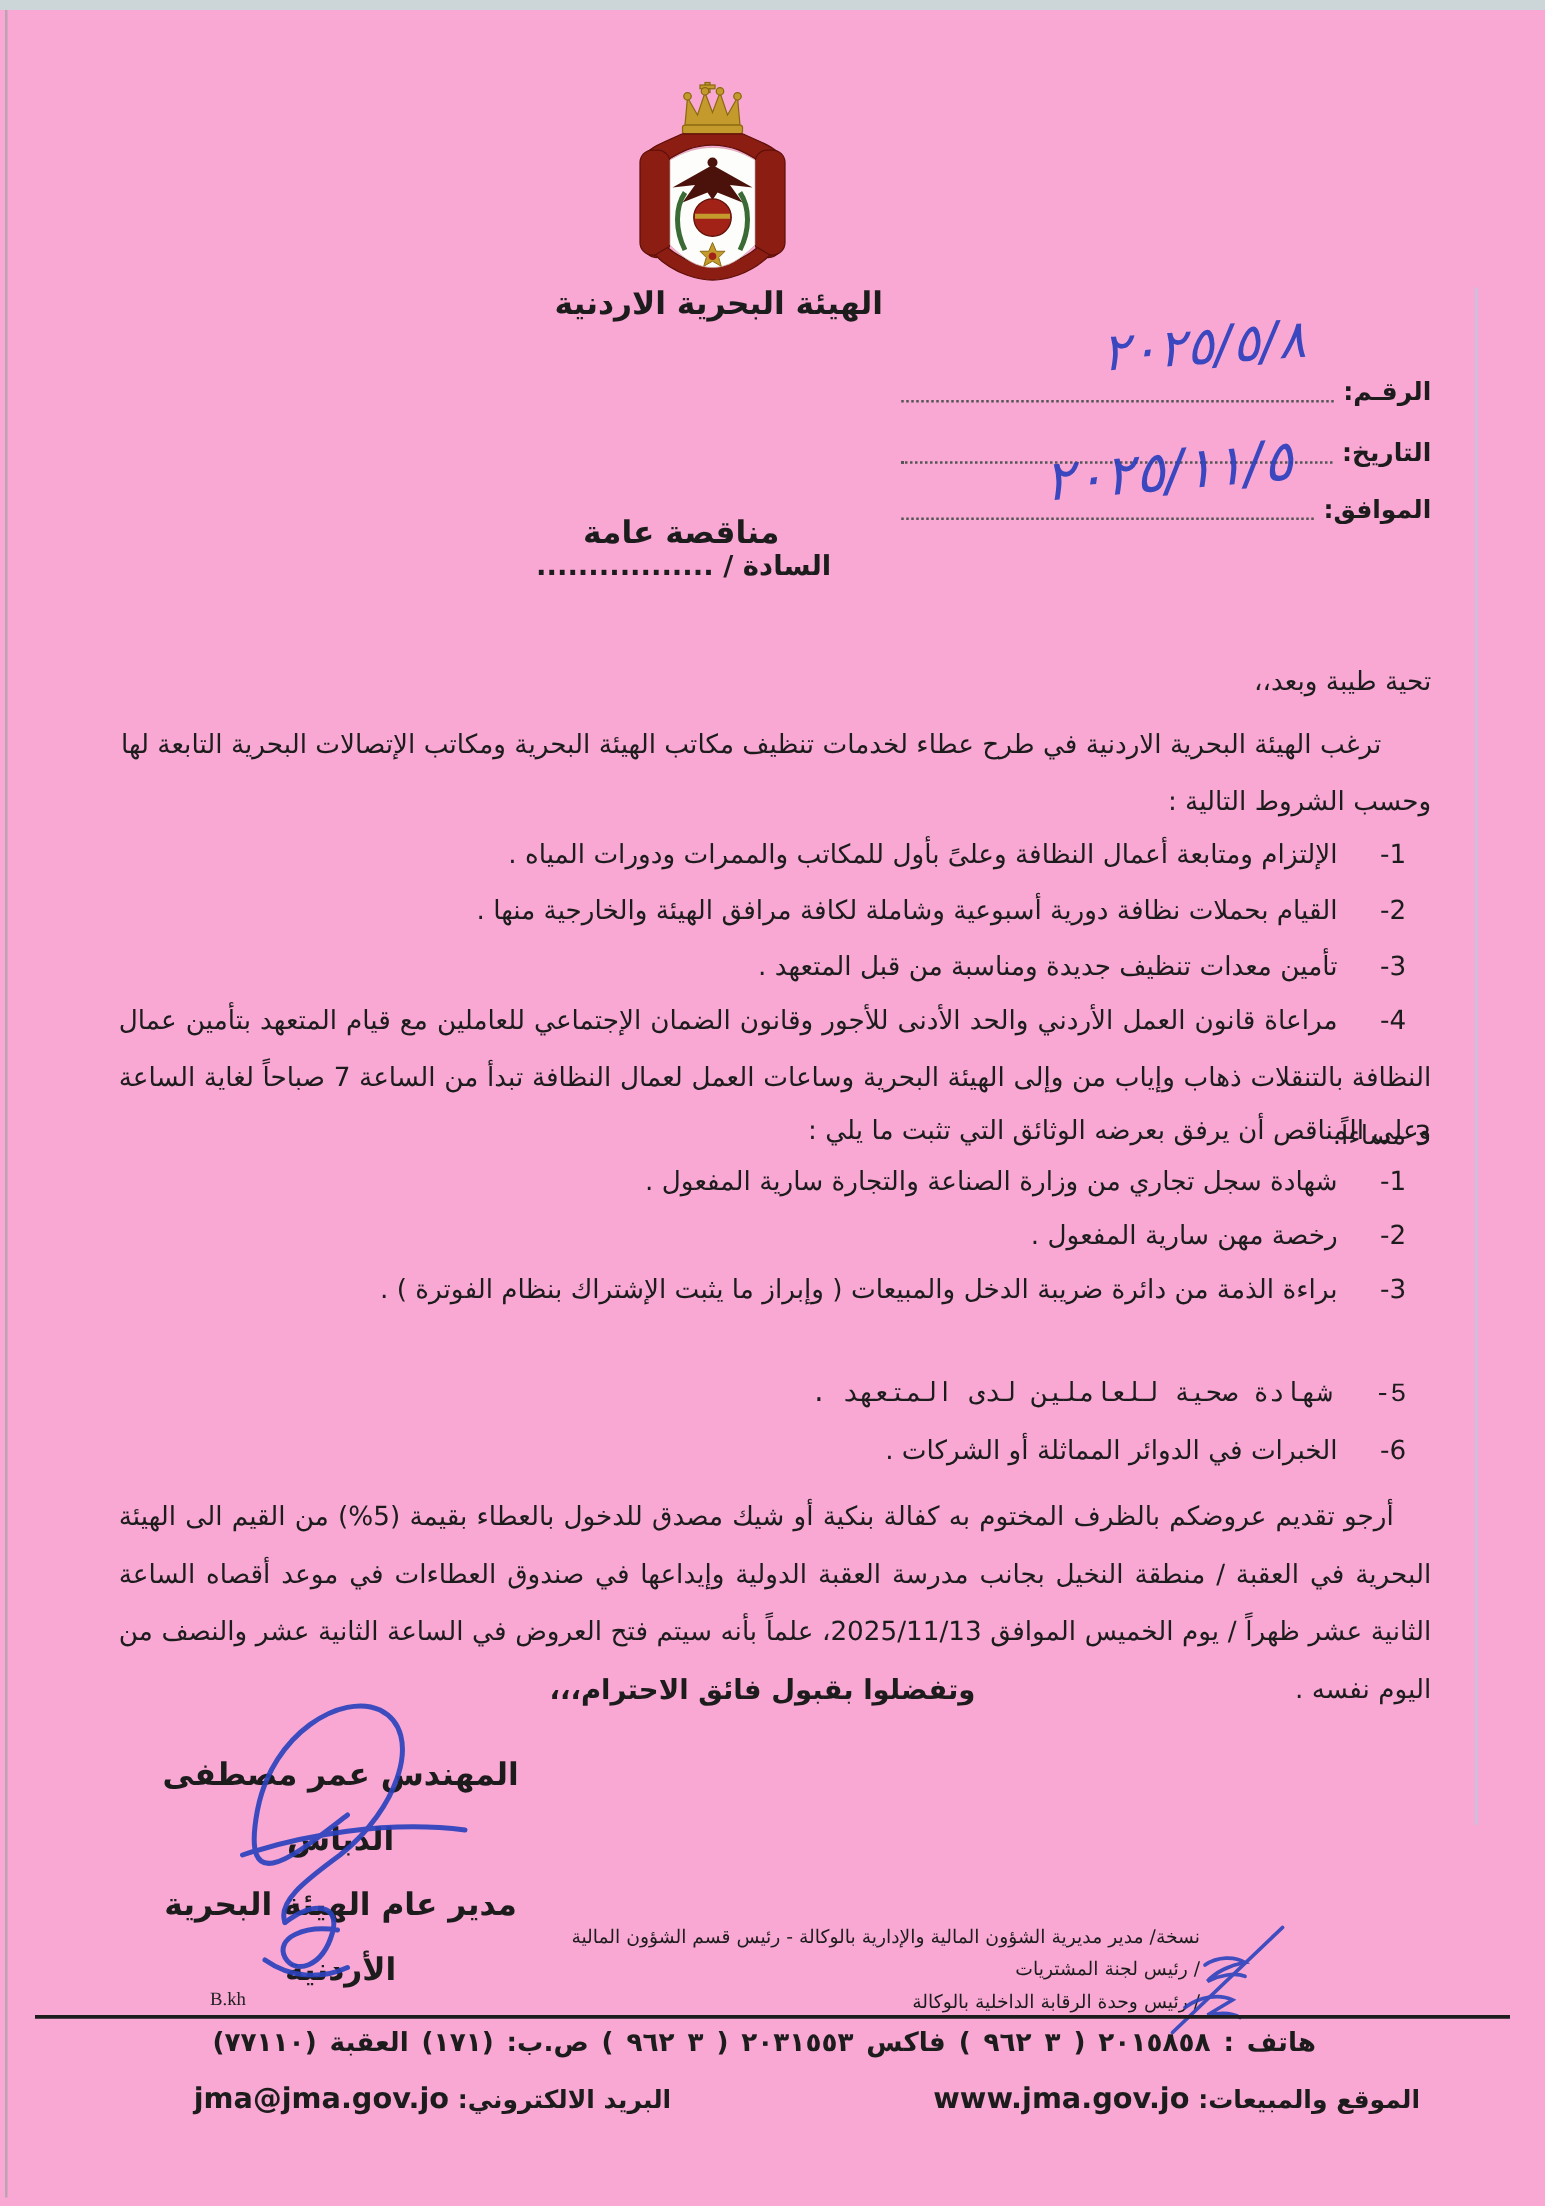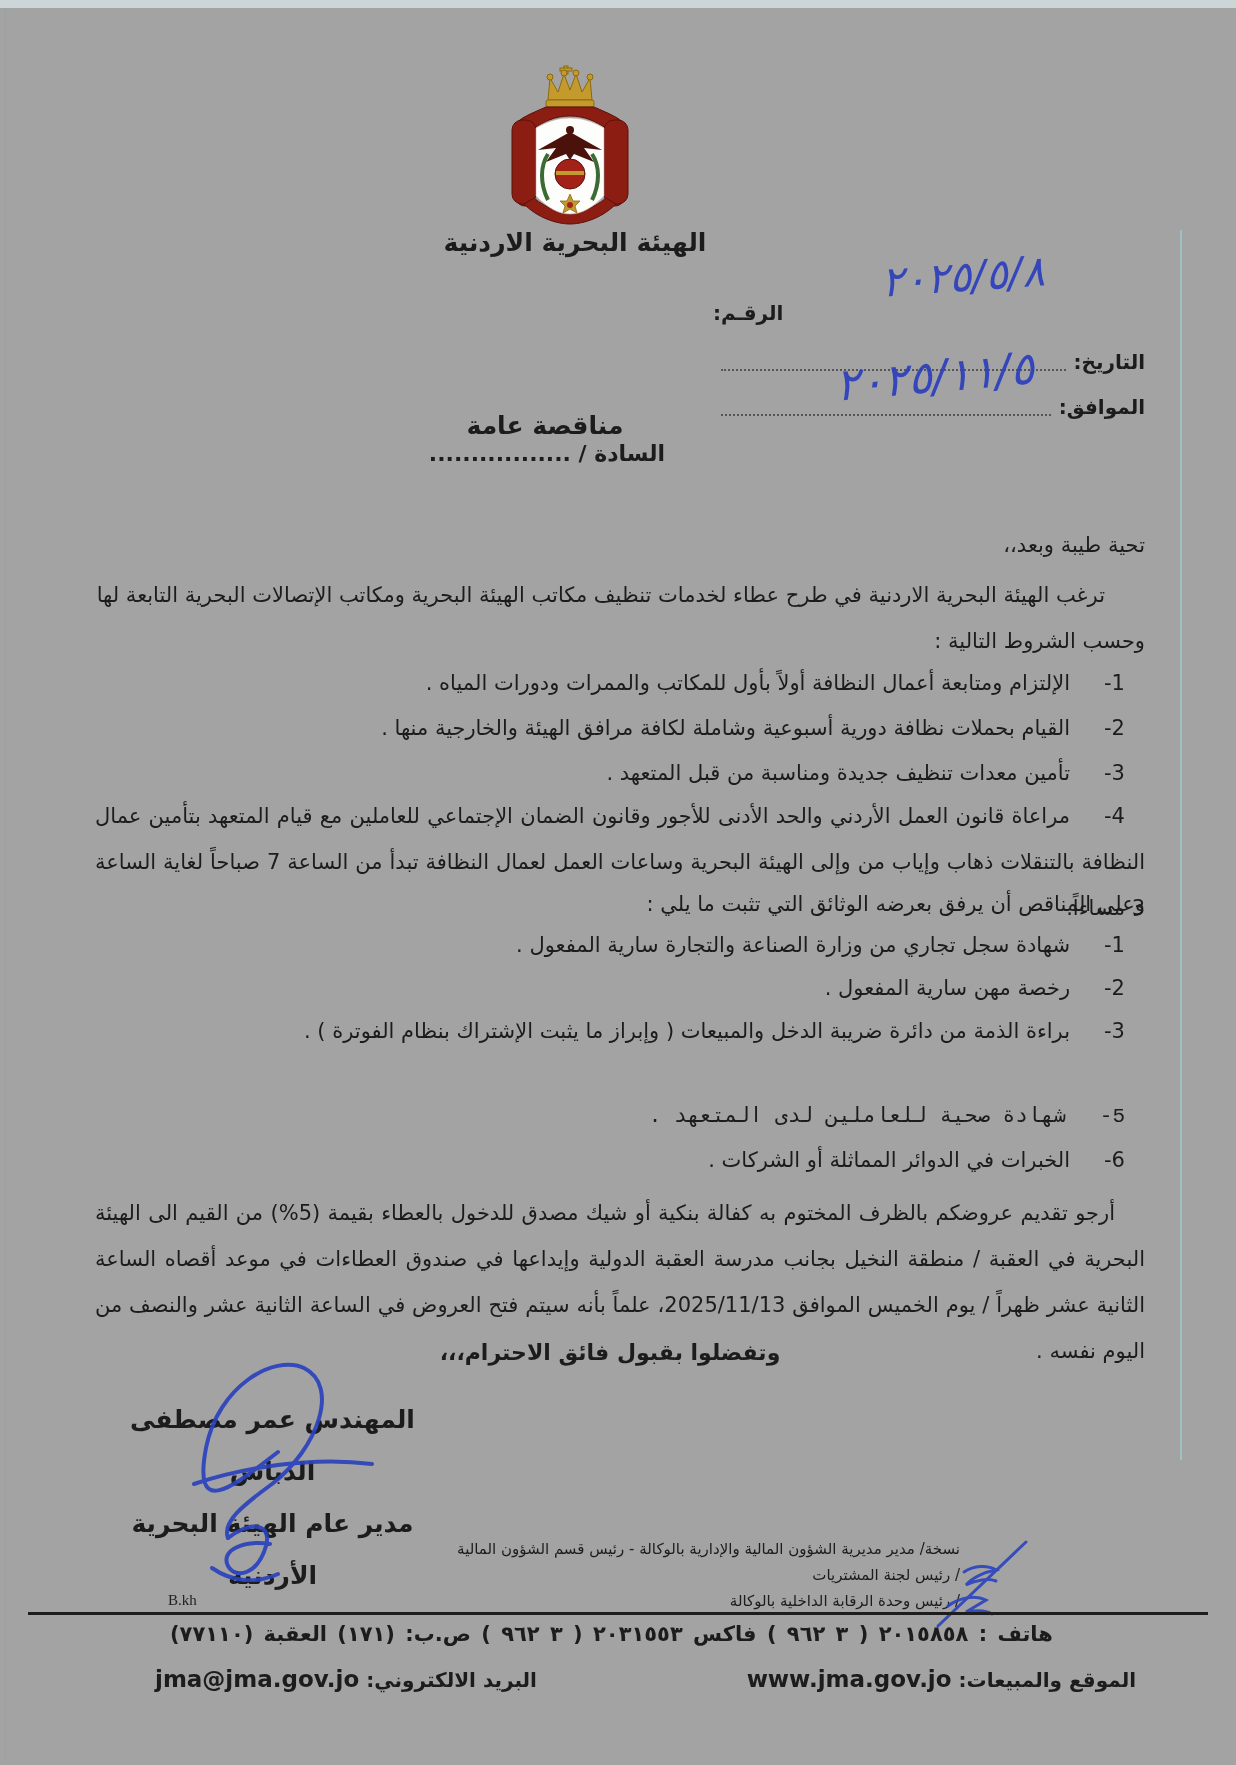--- a/index.html
+++ b/index.html
@@ -4,21 +4,21 @@
 <style>
   html,body{margin:0;padding:0;}
   body{
     width:1236px;height:1765px;position:relative;
     background:#f4f6f6;
     font-family:"DejaVu Sans",sans-serif;
     color:#1c1c1c;
     overflow:hidden;
   }
   #page{
-    position:absolute;inset:0;background:#a3a3a3;
+    position:absolute;inset:0;background:#f9a8d4;
   }
   
   .scan-top{position:absolute;left:0;top:0;width:1236px;height:8px;background:#ccd6d9;}
   .scan-left{position:absolute;left:4px;top:8px;width:2px;height:1750px;background:#9aa0a0;opacity:.65;}
   .scan-streak{position:absolute;left:1180px;top:230px;width:2px;height:1230px;background:#9fd8e2;opacity:.55;}
 
   .abs{position:absolute;}
   .rtl{direction:rtl;unicode-bidi:embed;}
 
   
@@ -110,21 +110,21 @@
 
       <g>
         <path d="M80,136 L83,143 L90,143 L85,148 L87,155 L80,151 L73,155 L75,148 L70,143 L77,143 Z" fill="#c49a2c" stroke="#8a6a10" stroke-width="0.8"></path>
         <circle cx="80" cy="147" r="3" fill="#a32218"></circle>
       </g>
     </svg>
   </div>
 
   <div class="abs org-name">الهيئة البحرية الاردنية</div>
 
-  <div class="abs ref-row rtl" style="top:300px;flex-direction:column;">
+  <div class="abs ref-row rtl" style="top:300px;">
     <span class="lbl">الرقـم:</span>
     <span class="dots"></span>
     <span class="hand" style="right:100px;top:-36px;font-size:42px;transform:rotate(-4deg);">٢٠٢٥/٥/٨</span>
   </div>
   <div class="abs ref-row rtl" style="top:349px;">
     <span class="lbl">التاريخ:</span>
     <span class="dots"></span>
     <span class="hand"></span>
   </div>
   <div class="abs ref-row rtl" style="top:394px;">
@@ -135,21 +135,21 @@
 
   <div class="abs doc-title">مناقصة عامة</div>
   <div class="abs addressee">السادة / .................</div>
 
   <div class="abs greeting rtl">تحية طيبة وبعد،،</div>
 
   <div class="abs para intro1 rtl">ترغب الهيئة البحرية الاردنية في طرح عطاء لخدمات تنظيف مكاتب الهيئة البحرية ومكاتب الإتصالات البحرية التابعة لها</div>
   <div class="abs para intro2 rtl">وحسب الشروط التالية :</div>
 
   <div class="abs list-item rtl" style="top:660px;">
-    <span class="marker">-1</span><span>الإلتزام ومتابعة أعمال النظافة أولاً بأول للمكاتب والممرات ودورات المياه .</span>
+    <span class="marker">-1</span><span>الإلتزام ومتابعة أعمال النظافة وعلىً بأول للمكاتب والممرات ودورات المياه .</span>
   </div>
   <div class="abs list-item rtl" style="top:705px;">
     <span class="marker">-2</span><span>القيام بحملات نظافة دورية أسبوعية وشاملة لكافة مرافق الهيئة والخارجية منها .</span>
   </div>
   <div class="abs list-item rtl" style="top:750px;">
     <span class="marker">-3</span><span>تأمين معدات تنظيف جديدة ومناسبة من قبل المتعهد .</span>
   </div>
   <div class="abs list-item rtl" style="top:793px;">
     <span class="marker">-4</span><span>مراعاة قانون العمل الأردني والحد الأدنى للأجور وقانون الضمان الإجتماعي للعاملين مع قيام المتعهد بتأمين عمال النظافة بالتنقلات ذهاب وإياب من وإلى الهيئة البحرية وساعات العمل لعمال النظافة تبدأ من الساعة 7 صباحاً لغاية الساعة 3 مساءاً.</span>
   </div>

